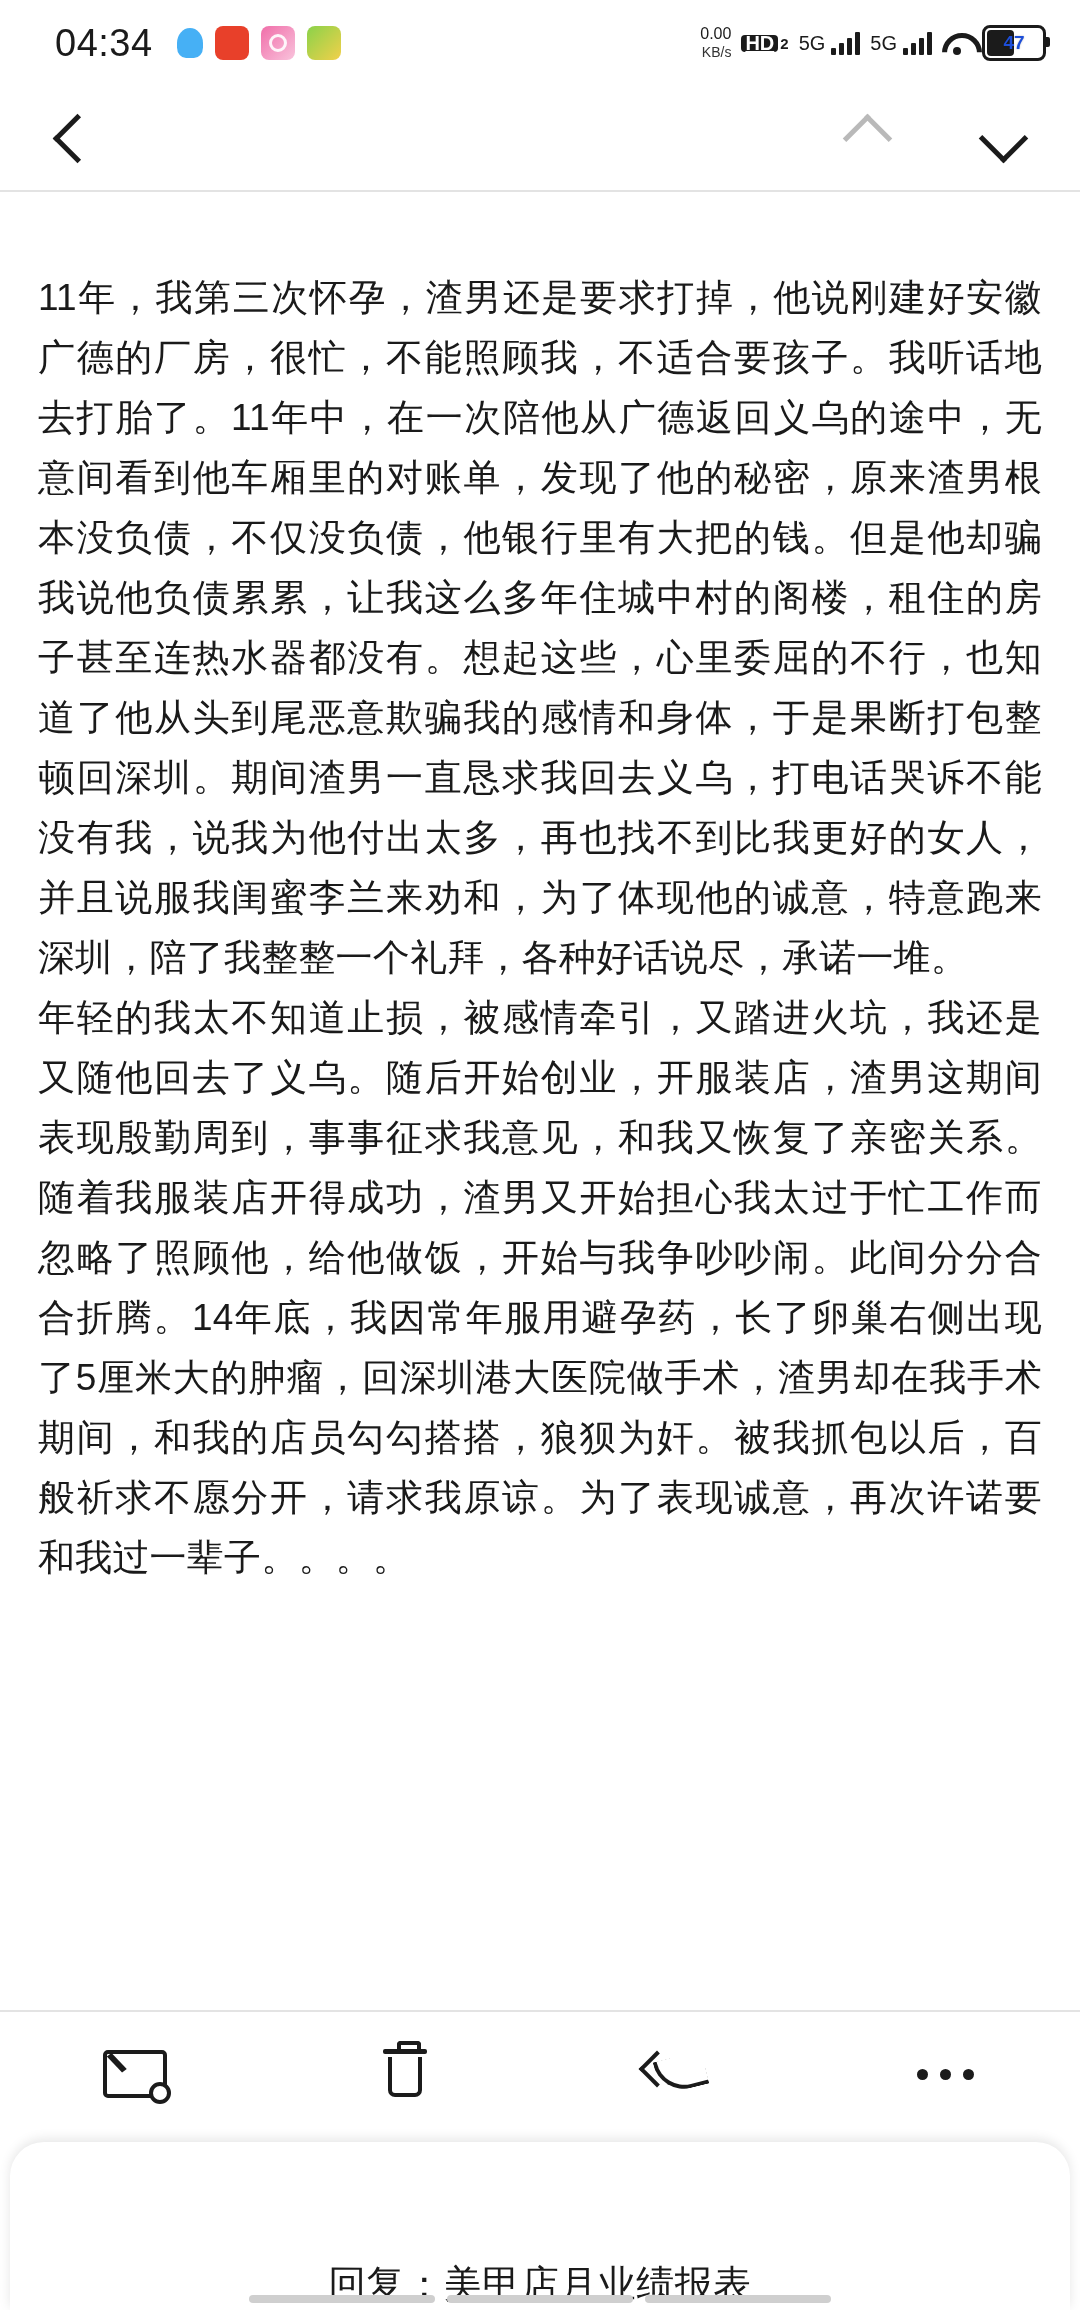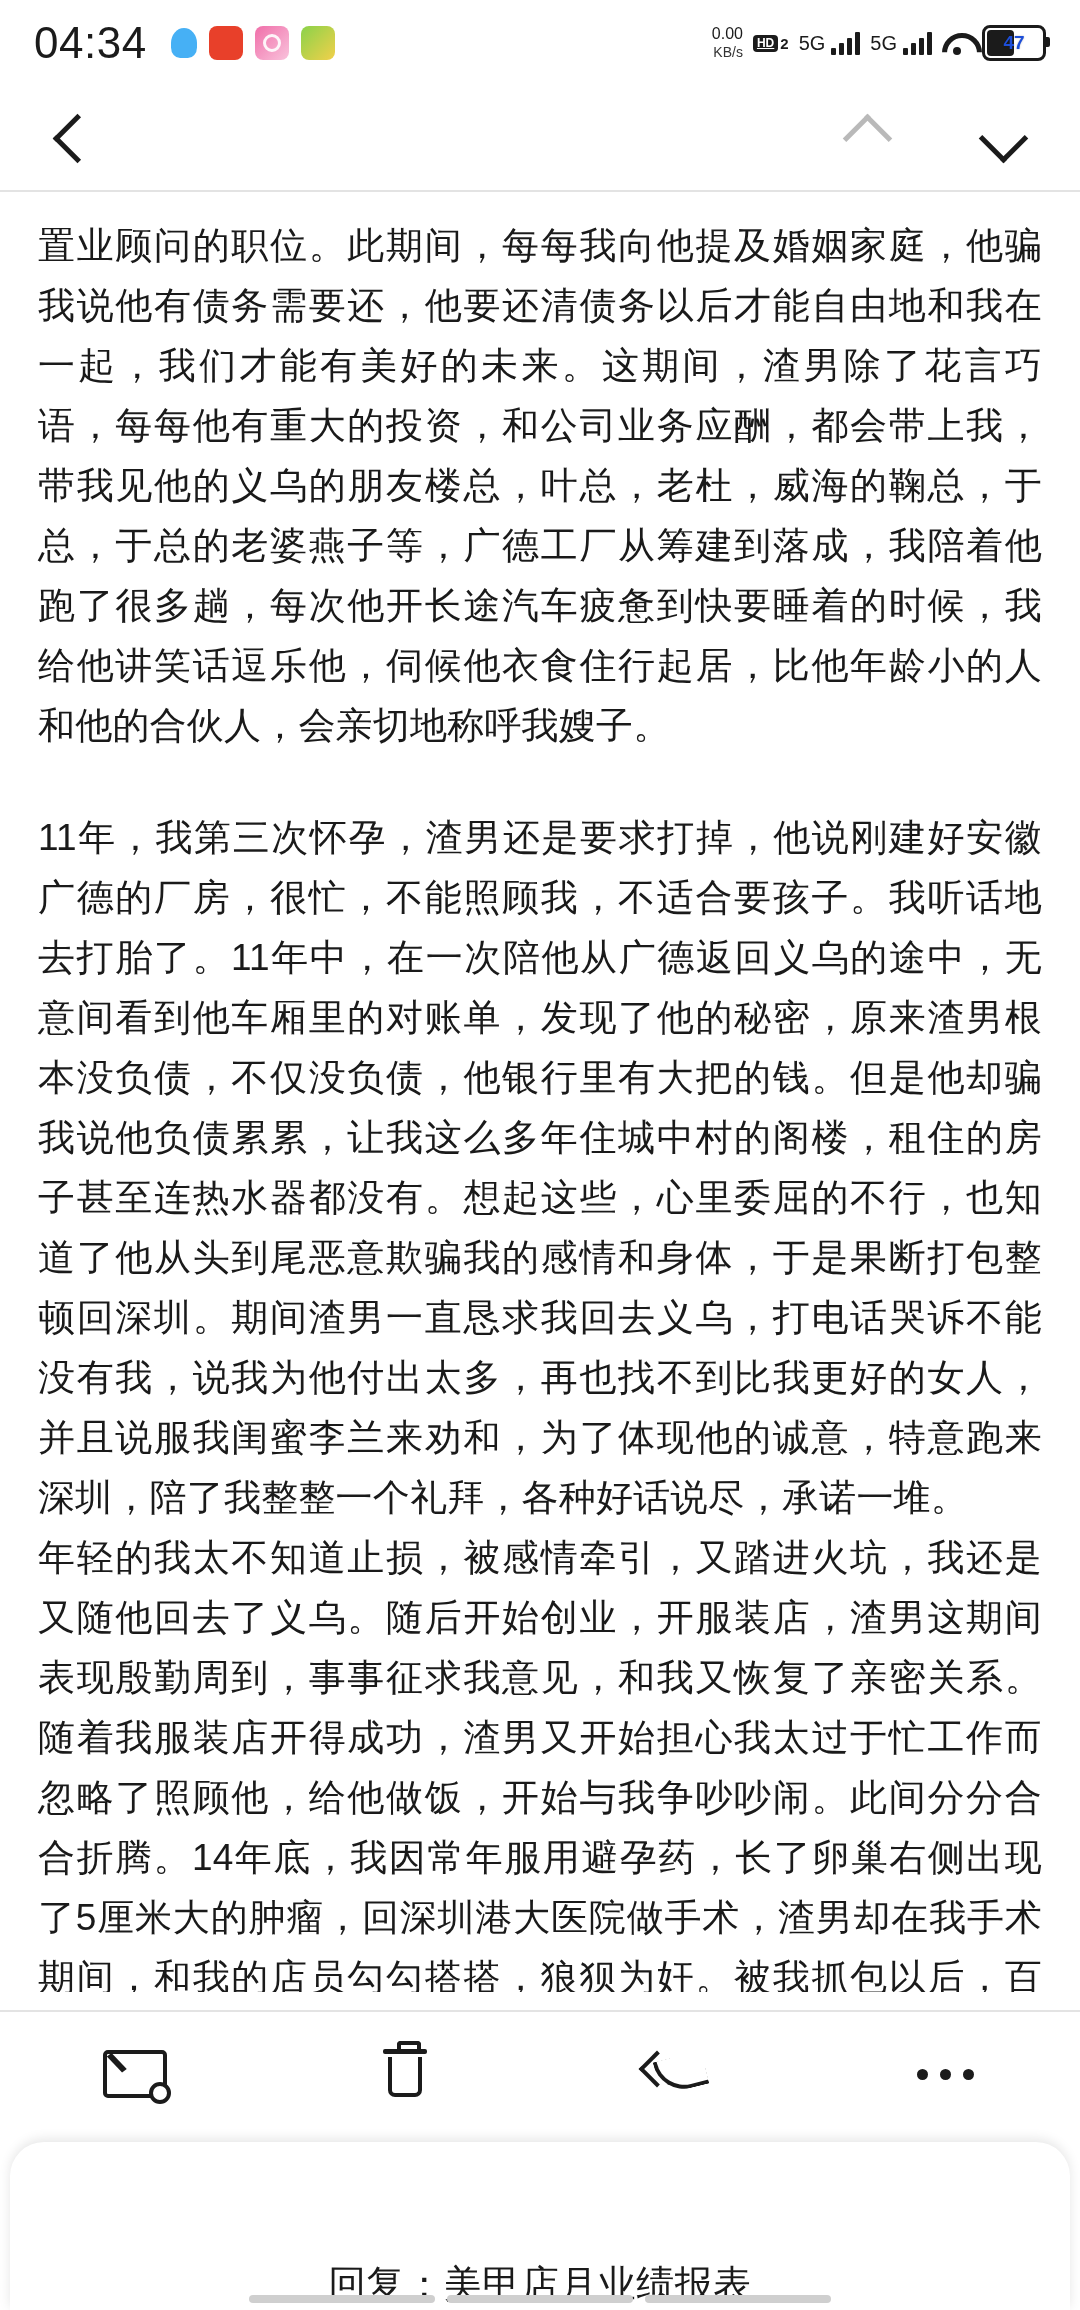--- a/index.html
+++ b/index.html
@@ -18,24 +18,25 @@
 
   
   .status-bar {
     height: 86px;
     display: flex;
     align-items: center;
     padding: 0 34px;
     box-sizing: border-box;
   }
   .status-clock {
-    font-size: 44px;
+    font-size: 38px;
     color: #1b1b1b;
     letter-spacing: 0.5px;
     font-weight: 400;
+    margin-left: 21px;
   }
   .status-left-icons {
     display: flex;
     align-items: center;
     gap: 12px;
     margin-left: 24px;
   }
   .sq-icon {
     width: 34px;
     height: 34px;
@@ -74,21 +75,21 @@
     gap: 2px;
     font-size: 15px;
     font-weight: 700;
     color: #1b1b1b;
   }
   .badge-hd .hd-box {
     background: #1b1b1b;
     color: #ffffff;
     border-radius: 4px;
     padding: 1px 4px;
-    font-size: 12px;
+    font-size: 20px;
     line-height: 15px;
     text-decoration: underline;
   }
   .sig-label {
     font-size: 20px;
     color: #1b1b1b;
     margin-right: -4px;
     text-align: center;
   }
   .bars {
@@ -419,21 +420,20 @@
     <span class="chev chev-up"></span>
   </div>
   <div class="nav-gap"></div>
   <div class="nav-btn">
     <span class="chev chev-down"></span>
   </div>
 </div>
 <div class="divider"></div>
 
 <div class="mail-body">
-  <p>置业顾问的职位。此期间，每每我向他提及婚姻家庭，他骗我说他有债务需要还，他要还清债务以后才能自由地和我在一起，我们才能有美好的未来。这期间，渣男除了花言巧语，每每他有重大的投资，和公司业务应酬，都会带上我，带我见他的义乌的朋友楼总，叶总，老杜，威海的鞠总，于总，于总的老婆燕子等，广德工厂从筹建到落成，我陪着他跑了很多趟，每次他开长途汽车疲惫到快要睡着的时候，我给他讲笑话逗乐他，伺候他衣食住行起居，比他年龄小的人和他的合伙人，会亲切地称呼我嫂子。</p>
   <div class="para-gap"></div>
   <p>11年，我第三次怀孕，渣男还是要求打掉，他说刚建好安徽广德的厂房，很忙，不能照顾我，不适合要孩子。我听话地去打胎了。11年中，在一次陪他从广德返回义乌的途中，无意间看到他车厢里的对账单，发现了他的秘密，原来渣男根本没负债，不仅没负债，他银行里有大把的钱。但是他却骗我说他负债累累，让我这么多年住城中村的阁楼，租住的房子甚至连热水器都没有。想起这些，心里委屈的不行，也知道了他从头到尾恶意欺骗我的感情和身体，于是果断打包整顿回深圳。期间渣男一直恳求我回去义乌，打电话哭诉不能没有我，说我为他付出太多，再也找不到比我更好的女人，并且说服我闺蜜李兰来劝和，为了体现他的诚意，特意跑来深圳，陪了我整整一个礼拜，各种好话说尽，承诺一堆。</p>
   <p>年轻的我太不知道止损，被感情牵引，又踏进火坑，我还是又随他回去了义乌。随后开始创业，开服装店，渣男这期间表现殷勤周到，事事征求我意见，和我又恢复了亲密关系。随着我服装店开得成功，渣男又开始担心我太过于忙工作而忽略了照顾他，给他做饭，开始与我争吵吵闹。此间分分合合折腾。14年底，我因常年服用避孕药，长了卵巢右侧出现了5厘米大的肿瘤，回深圳港大医院做手术，渣男却在我手术期间，和我的店员勾勾搭搭，狼狈为奸。被我抓包以后，百般祈求不愿分开，请求我原谅。为了表现诚意，再次许诺要和我过一辈子。。。。</p>
 
 </div>
 
 <div class="bottom-toolbar">
   <div class="tb-item">
     <span class="ic-envelope">
         <span class="dot"></span>

